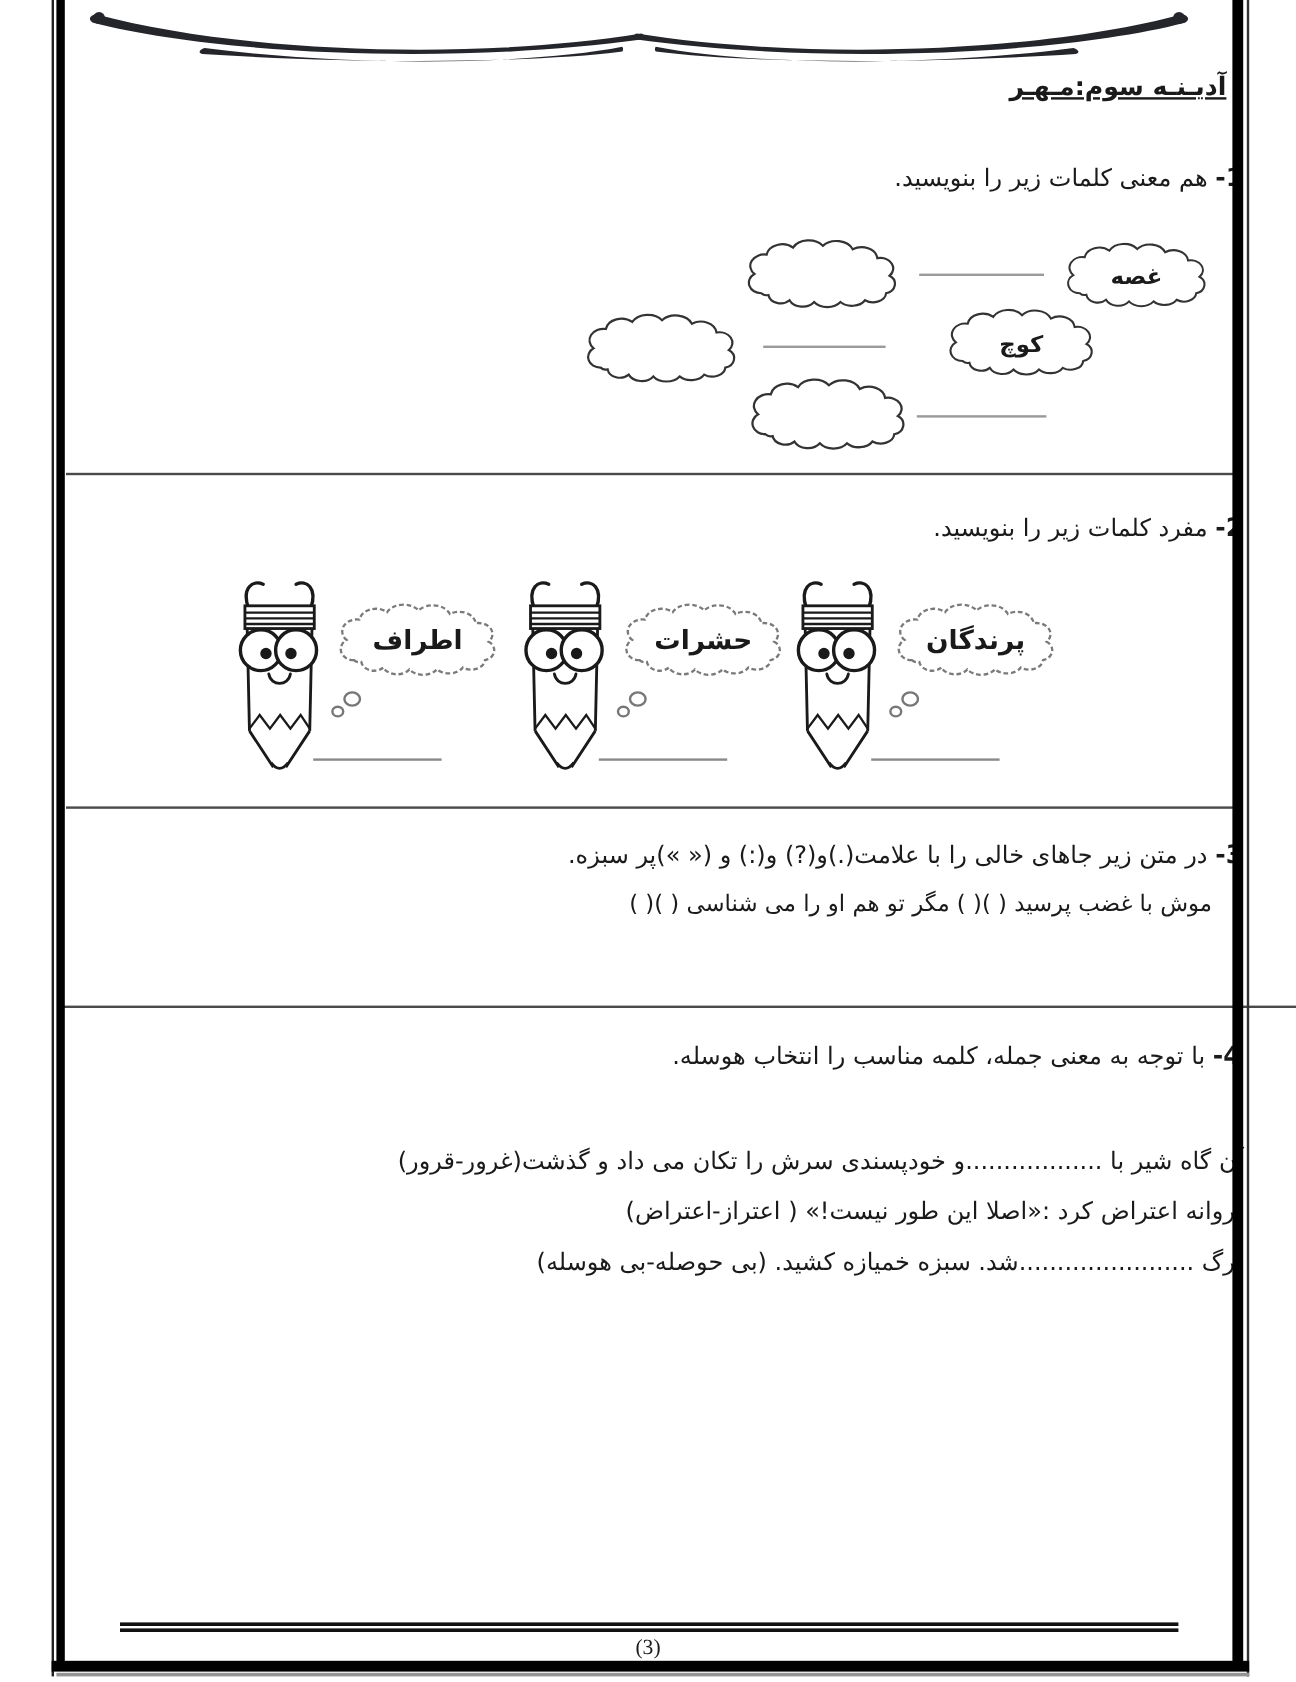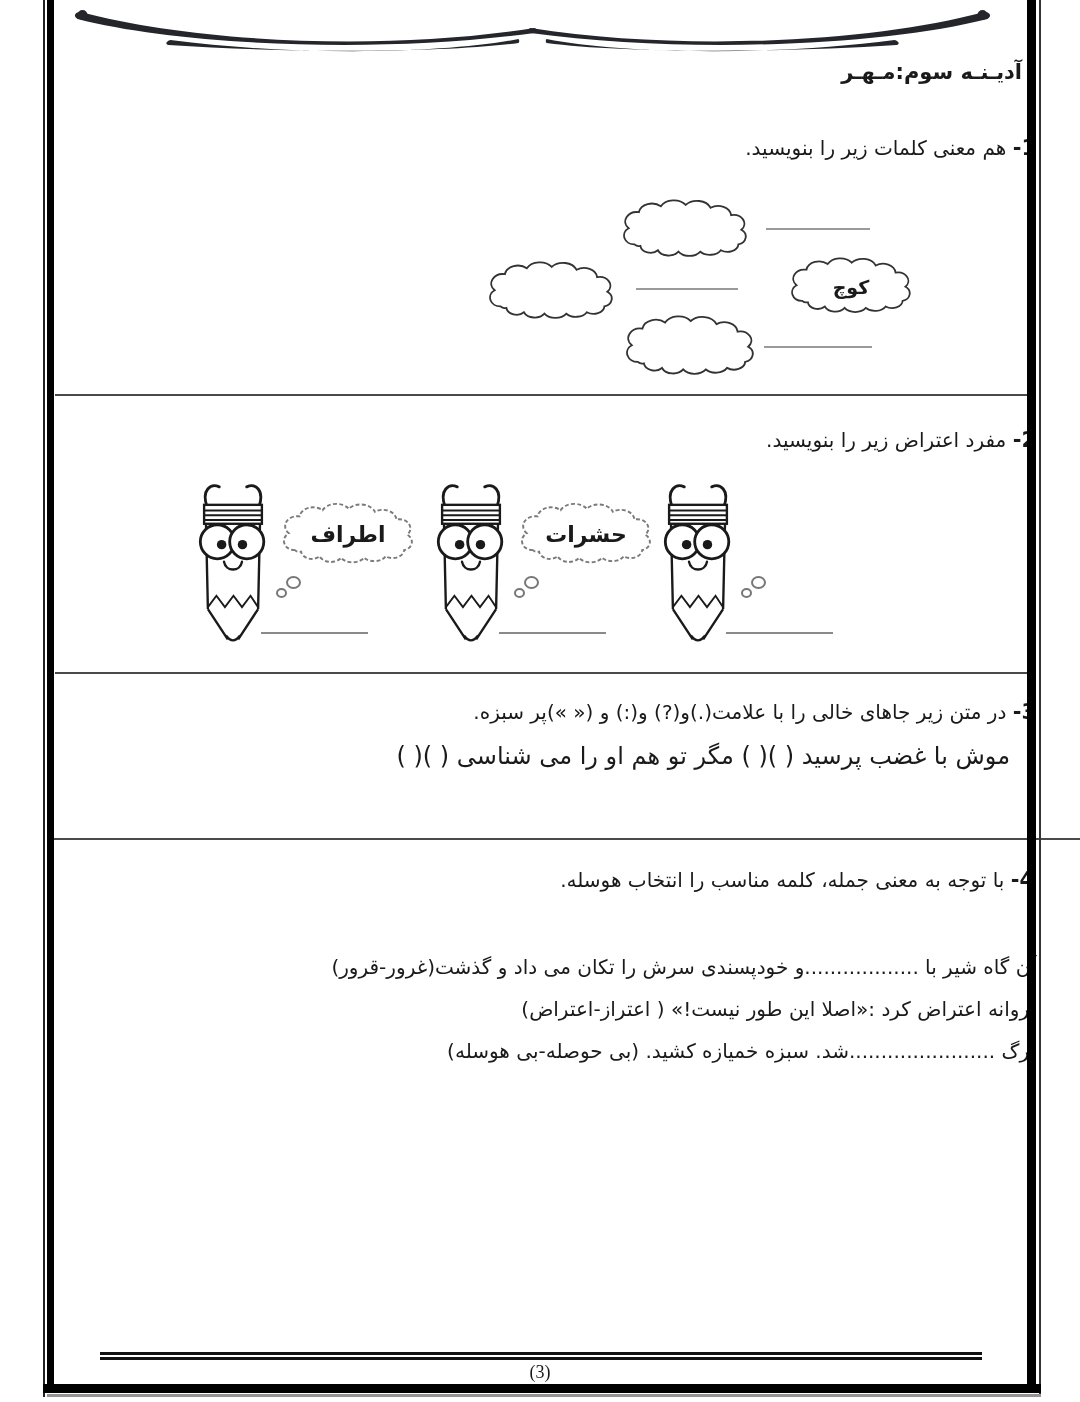--- a/index.html
+++ b/index.html
@@ -9,28 +9,28 @@
   
   .b-left-thin  {left:43px;top:0;width:2px;height:1397px;background:#222;z-index:6;}
   .b-left-thick {left:47px;top:0;width:7px;height:1392px;background:#000;z-index:6;}
   .b-right-thick{left:1027px;top:0;width:9px;height:1392px;background:#000;z-index:6;}
   .b-right-thin {left:1039px;top:0;width:2px;height:1397px;background:#333;z-index:6;}
   .b-bottom     {left:43px;top:1384px;width:998px;height:9px;background:#000;z-index:6;}
   .b-bottom-sh  {left:47px;top:1394px;width:994px;height:3px;background:#949494;z-index:6;}
   
   .swirls{left:50px;top:2px;width:965px;height:58px;}
   .doc-title{top:60px;right:58px;direction:rtl;font-size:21px;font-weight:bold;
-             letter-spacing:1.5px;}
+             letter-spacing:1.5px;text-decoration:underline;}
   
   .qline{direction:rtl;font-size:20px;white-space:nowrap;}
   .qnum{font-weight:bold;font-size:21px;}
   .q1h{top:136px;right:44px;}
   .q2h{top:428px;right:44px;}
   .q3h{top:700px;right:44px;}
-  .q3l{top:742px;right:70px;direction:rtl;font-size:24px;white-space:nowrap;}
+  .q3l{top:742px;right:70px;direction:rtl;font-size:19px;white-space:nowrap;}
   .q4h{top:868px;right:46px;}
   .q4s{top:946px;right:44px;direction:rtl;font-size:20px;line-height:42px;text-align:right;}
   
   .divider{height:2px;background:#4a4a4a;}
   .dv1{left:55px;top:394px;width:975px;}
   .dv2{left:55px;top:672px;width:975px;}
   .dv3{left:53px;top:838px;width:1027px;}
   
   .cloud{position:absolute;}
   .cloud svg{position:absolute;left:0;top:0;width:100%;height:100%;}
@@ -99,20 +99,26 @@
     </g>
   </svg>
 
   <div class="abs doc-title">آدیـنـه سوم:مـهـر</div>
 
   <div class="abs qline q1h">
     <span class="qnum">1-</span>
     <span>هم معنی کلمات زیر را بنویسید.</span>
   </div>
 
+  <div class="cloud" style="left:868px;top:202px;width:158px;height:56px;">
+    <svg viewBox="0 0 182 82">
+        <use href="#cloudPath" fill="#fff" stroke="#333" stroke-width="2.5"></use>
+      </svg>
+    <div class="w">غصه</div>
+  </div>
   <div class="cloud" style="left:600px;top:199px;width:170px;height:60px;">
     <svg viewBox="0 0 182 82">
         <use href="#cloudPath" fill="#fff" stroke="#333" stroke-width="2.5"></use>
       </svg>
   </div>
   <div class="abs conn" style="left:766px;top:228px;width:104px;"></div>
 
   <div class="cloud" style="left:772px;top:257px;width:158px;height:58px;">
     <svg viewBox="0 0 182 82">
         <use href="#cloudPath" fill="#fff" stroke="#333" stroke-width="2.5"></use>
@@ -130,21 +136,21 @@
     <svg viewBox="0 0 182 82">
         <use href="#cloudPath" fill="#fff" stroke="#333" stroke-width="2.5"></use>
       </svg>
   </div>
   <div class="abs conn" style="left:764px;top:346px;width:108px;"></div>
 
   <div class="abs divider dv1"></div>
 
   <div class="abs qline q2h">
     <span class="qnum">2-</span>
-    <span>مفرد اعتراض زیر را بنویسید.</span>
+    <span>مفرد کلمات زیر را بنویسید.</span>
   </div>
 
   <div class="abs unit" style="left:188px;top:480px;">
     <svg class="pencil-svg" viewBox="0 0 95 175">
         <use href="#pencil"></use>
       </svg>
     <div class="bubble">
       <svg viewBox="0 0 182 82">
           <use href="#cloudPath" fill="#fff" stroke="#7a7a7a" stroke-width="2.5" stroke-dasharray="5,3"></use>
         </svg>
@@ -167,20 +173,26 @@
     </div>
     <div class="tail t1"></div>
     <div class="tail t2"></div>
     <div class="ansline"></div>
   </div>
 
   <div class="abs unit" style="left:653px;top:480px;">
     <svg class="pencil-svg" viewBox="0 0 95 175">
         <use href="#pencil"></use>
       </svg>
+    <div class="bubble">
+      <svg viewBox="0 0 182 82">
+          <use href="#cloudPath" fill="#fff" stroke="#7a7a7a" stroke-width="2.5" stroke-dasharray="5,3"></use>
+        </svg>
+      <div class="w">پرندگان</div>
+    </div>
     <div class="tail t1"></div>
     <div class="tail t2"></div>
     <div class="ansline"></div>
   </div>
 
   <div class="abs divider dv2"></div>
 
   <div class="abs qline q3h">
     <span class="qnum">3-</span>
     <span>در متن زیر جاهای خالی را با علامت(.)و(?) و(:) و (« »)پر سبزه.</span>

